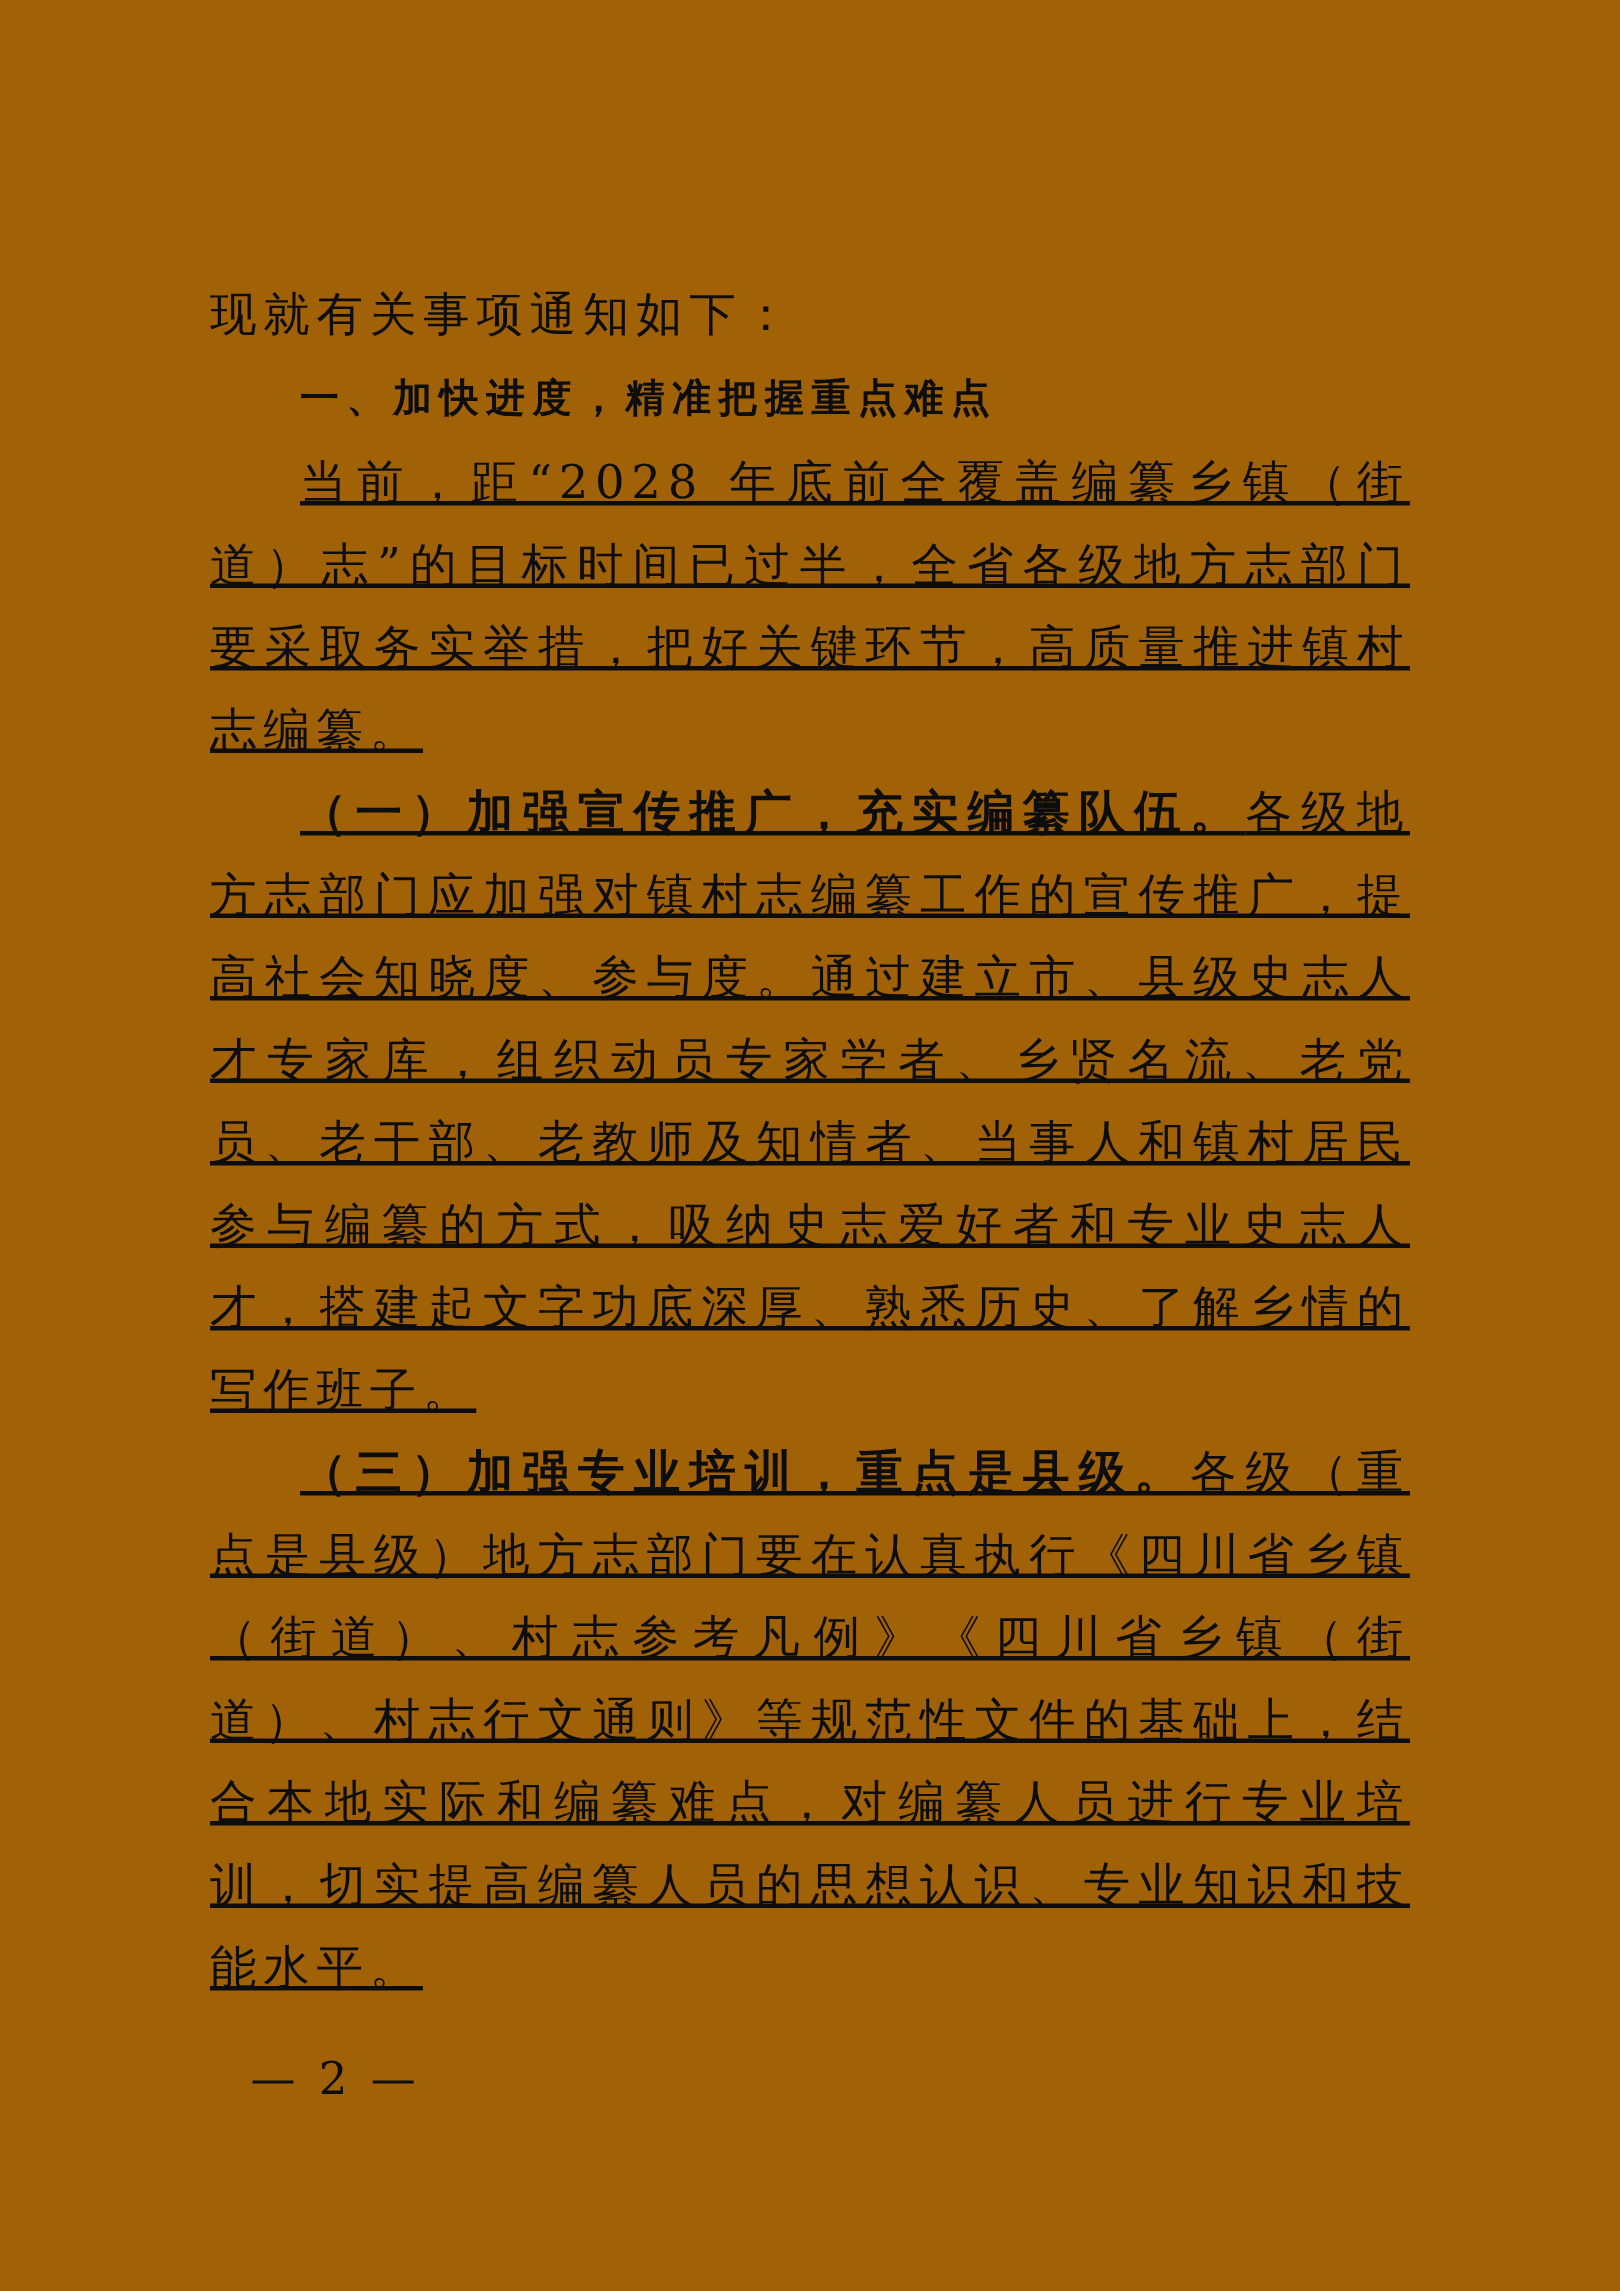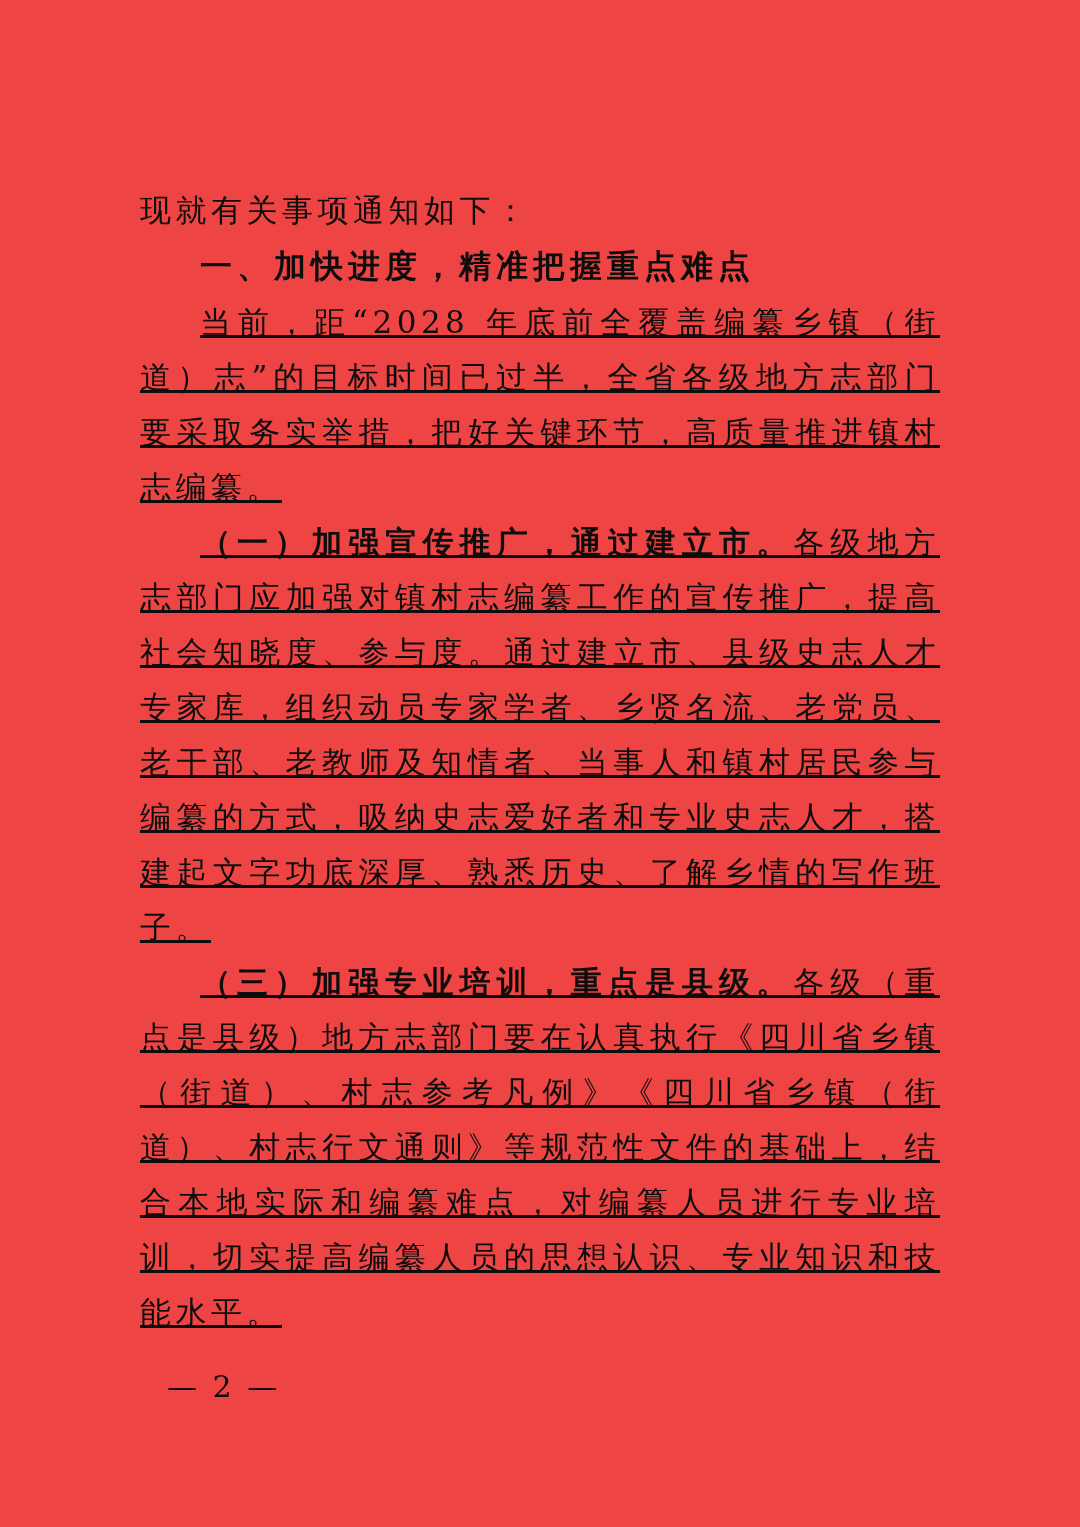--- a/index.html
+++ b/index.html
@@ -11,21 +11,21 @@
     width: 1080px;
     height: 1527px;
     position: relative;
     overflow: hidden;
     font-family: "DejaVu Serif", "Liberation Serif", serif;
     color: #0d0d0d;
   }
   .page {
     position: absolute;
     inset: 0;
-    background: #ef4444;
+    background: #a16207;
   }
   .content {
     position: absolute;
     left: 140px;
     right: 140px;
     top: 183px;
   }
   .para {
     margin: 0;
     font-size: 31px;
@@ -35,21 +35,21 @@
     text-justify: inter-ideograph;
   }
   .indent {
     text-indent: 60px;
     text-decoration: underline;
   }
   .section-heading {
     margin: 0;
     font-family: "DejaVu Sans", "Liberation Sans", sans-serif;
     font-weight: bold;
-    font-size: 32px;
+    font-size: 26px;
     line-height: 57px;
     letter-spacing: 5px;
     text-indent: 60px;
     text-align: left;
   }
   .lead {
     font-weight: bold;
   }
   .footer {
     position: absolute;
@@ -66,21 +66,21 @@
 
 <div class="page">
   <div class="content">
 
     <p class="para">现就有关事项通知如下：</p>
 
     <h2 class="section-heading">一、加快进度，精准把握重点难点</h2>
 
     <p class="para indent">当前，距“2028 年底前全覆盖编纂乡镇（街道）志”的目标时间已过半，全省各级地方志部门要采取务实举措，把好关键环节，高质量推进镇村志编纂。</p>
 
-    <p class="para indent"><span class="lead">（一）加强宣传推广，通过建立市。</span><span>各级地方志部门应加强对镇村志编纂工作的宣传推广，提高社会知晓度、参与度。通过建立市、县级史志人才专家库，组织动员专家学者、乡贤名流、老党员、老干部、老教师及知情者、当事人和镇村居民参与编纂的方式，吸纳史志爱好者和专业史志人才，搭建起文字功底深厚、熟悉历史、了解乡情的写作班子。</span></p>
+    <p class="para indent"><span class="lead">（一）加强宣传推广，充实编纂队伍。</span><span>各级地方志部门应加强对镇村志编纂工作的宣传推广，提高社会知晓度、参与度。通过建立市、县级史志人才专家库，组织动员专家学者、乡贤名流、老党员、老干部、老教师及知情者、当事人和镇村居民参与编纂的方式，吸纳史志爱好者和专业史志人才，搭建起文字功底深厚、熟悉历史、了解乡情的写作班子。</span></p>
 
 
     <p class="para indent"><span class="lead">（三）加强专业培训，重点是县级。</span><span>各级（重点是县级）地方志部门要在认真执行《四川省乡镇（街道）、村志参考凡例》《四川省乡镇（街道）、村志行文通则》等规范性文件的基础上，结合本地实际和编纂难点，对编纂人员进行专业培训，切实提高编纂人员的思想认识、专业知识和技能水平。</span></p>
 
   </div>
 
   <div class="footer">— 2 —</div>
 </div>
 
 </body></html>

